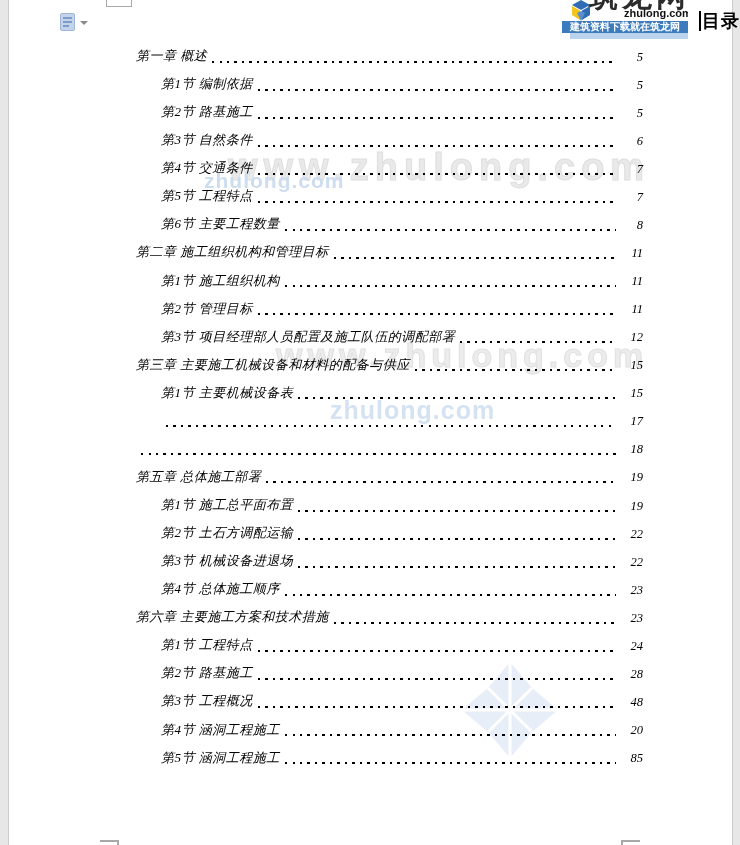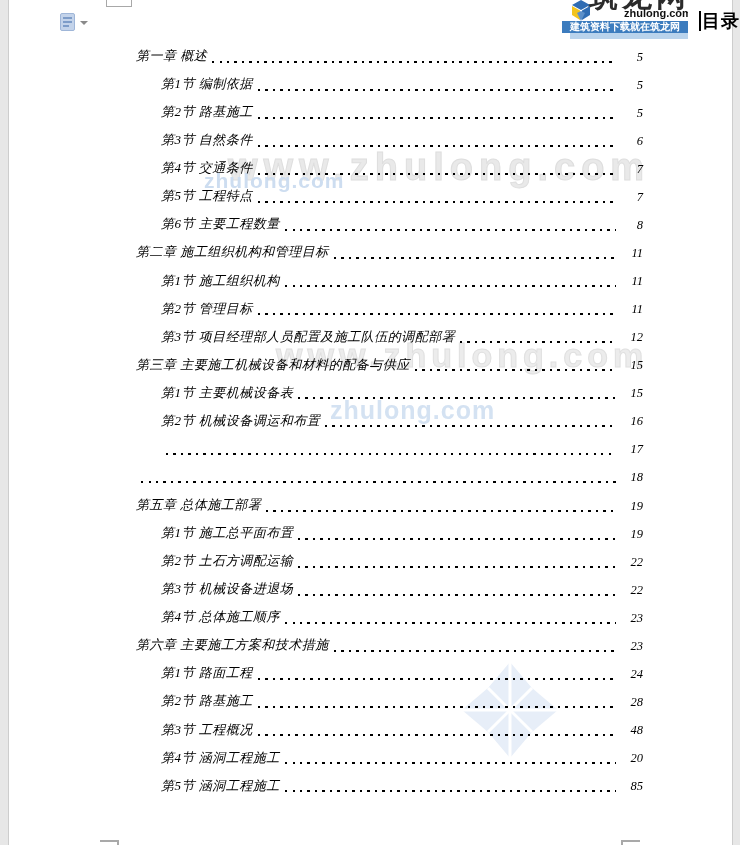--- a/index.html
+++ b/index.html
@@ -197,25 +197,20 @@
         <span class="label">第三章 主要施工机械设备和材料的配备与供应</span>
         <span class="dots"></span>
         <span class="pg">15</span>
       </div>
       <div class="toc-row level2">
         <span class="label">第1节 主要机械设备表</span>
         <span class="dots"></span>
         <span class="pg">15</span>
       </div>
       <div class="toc-row level2">
-        <span class="label">第2节 机械设备调运和布置</span>
-        <span class="dots"></span>
-        <span class="pg">16</span>
-      </div>
-      <div class="toc-row level2">
         <span class="dots"></span>
         <span class="pg">17</span>
       </div>
       <div class="toc-row level1">
         <span class="dots"></span>
         <span class="pg">18</span>
       </div>
       <div class="toc-row level1">
         <span class="label">第五章 总体施工部署</span>
         <span class="dots"></span>
@@ -240,21 +235,21 @@
         <span class="label">第4节 总体施工顺序</span>
         <span class="dots"></span>
         <span class="pg">23</span>
       </div>
       <div class="toc-row level1">
         <span class="label">第六章 主要施工方案和技术措施</span>
         <span class="dots"></span>
         <span class="pg">23</span>
       </div>
       <div class="toc-row level2">
-        <span class="label">第1节 路面工程</span>
+        <span class="label">第1节 工程特点</span>
         <span class="dots"></span>
         <span class="pg">24</span>
       </div>
       <div class="toc-row level2">
         <span class="label">第2节 路基施工</span>
         <span class="dots"></span>
         <span class="pg">28</span>
       </div>
       <div class="toc-row level2">
         <span class="label">第3节 工程概况</span>

